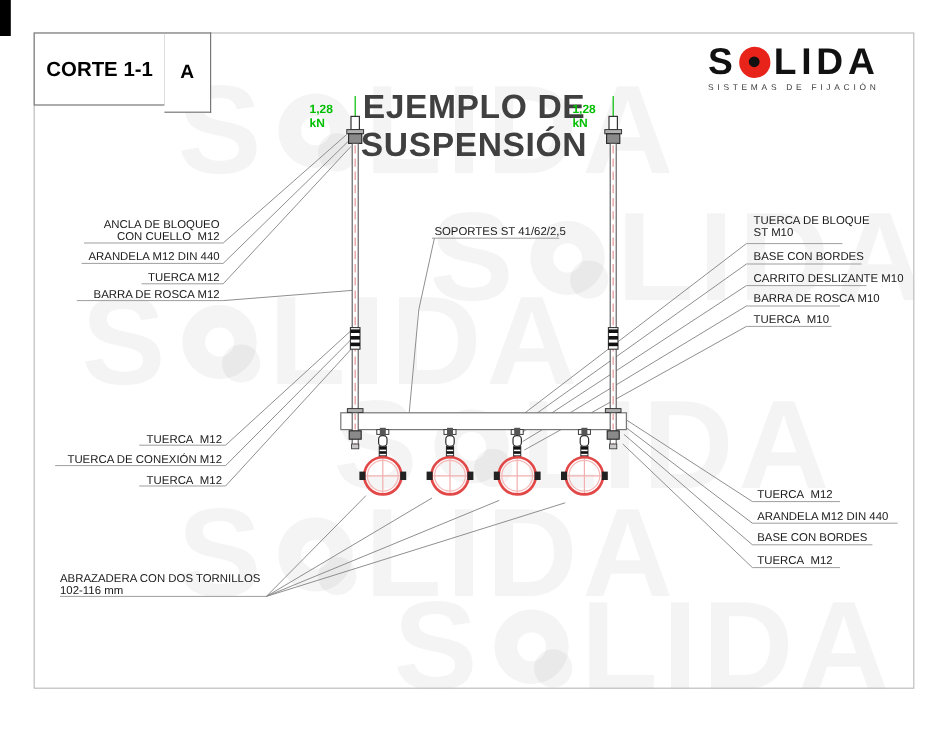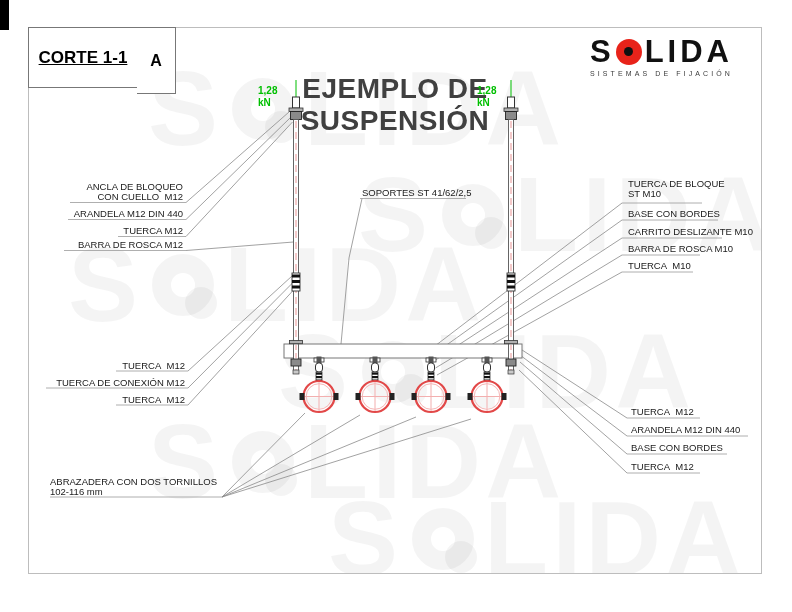--- a/index.html
+++ b/index.html
@@ -21,21 +21,21 @@
   .wm-ring::after { content:""; position:absolute; left:14px; top:14px; width:32px; height:32px;
                     background:rgba(0,0,0,0.045); border-radius:50%; }
 
   
   .frame { position:absolute; left:28px; top:27px; width:734px; height:547px;
            border:1px solid #bdbdbd; }
 
   
   .corte-box { position:absolute; left:28px; top:27px; width:110px; height:61px;
                border:1px solid #777; background:#fff; display:flex; align-items:center;
-               justify-content:center; font-size:17px; font-weight:700; color:#000;text-decoration:underline; }
+               justify-content:center; font-size:17px; font-weight:700; color:#000; }
   .a-box { position:absolute; left:137px; top:27px; width:39px; height:67px;
            border:1px solid #777; border-left:none; background:#fff; display:flex;
            align-items:center; justify-content:center; font-size:16px; font-weight:700; color:#000; }
   .title { position:absolute; left:215px; top:41px; width:360px; text-align:center;
            font-size:28px; font-weight:700; color:#404040; letter-spacing:0.5px;margin-top:32px; }
 
   
   .logo { position:absolute; left:590px; top:36px; width:175px; }
   .logo-word { display:flex; align-items:center; font-size:31px; font-weight:800;
                letter-spacing:4px; color:#111; line-height:1; }

